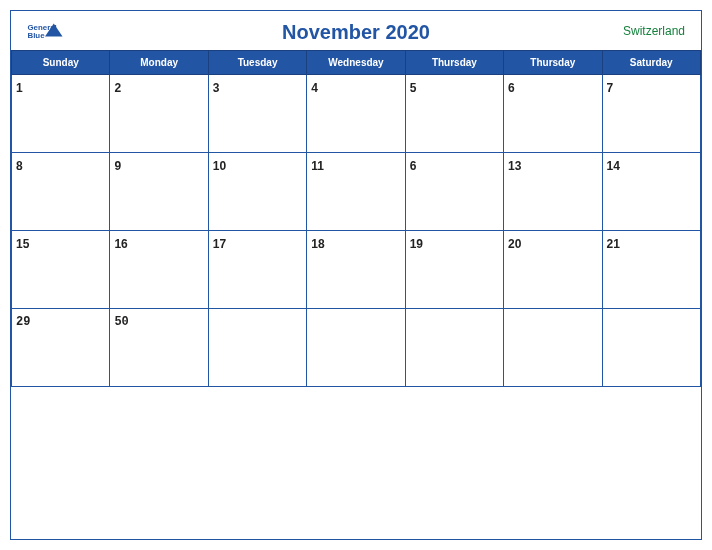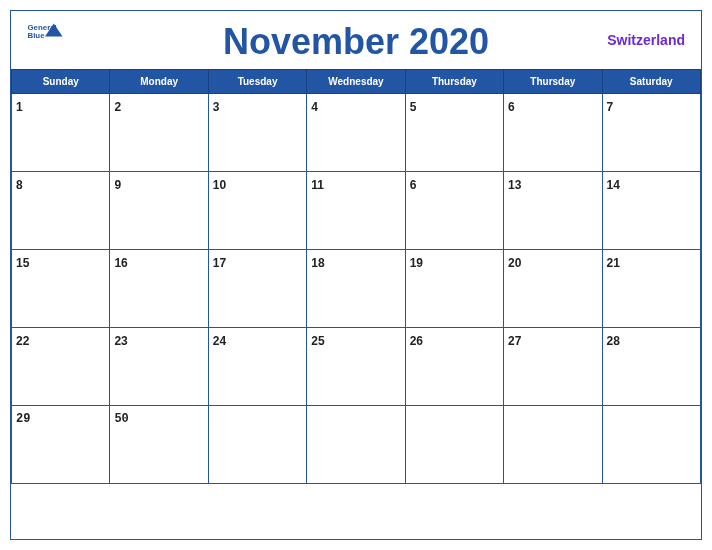--- a/index.html
+++ b/index.html
@@ -35,26 +35,25 @@
     }
     .logo-icon {
       width: 36px;
       height: 28px;
     }
     .country-label {
       position: absolute;
       right: 16px;
       top: 50%;
       transform: translateY(-50%);
-      font-size: 14px;
-      color: #6d28d9;
-      font-weight: bold;
+      font-size: 12px;
+      color: #15803d;
     }
     .month-title {
-      font-size: 36px;
+      font-size: 20px;
       font-weight: bold;
       color: #2255a4;
       text-align: center;
     }
     .calendar-grid {
       width: 100%;
       border-collapse: collapse;
       table-layout: fixed;
     }
     .calendar-grid th {
@@ -136,29 +135,20 @@
         <tr>
           <td><span class="day-number">15</span></td>
           <td><span class="day-number">16</span></td>
           <td><span class="day-number">17</span></td>
           <td><span class="day-number">18</span></td>
           <td><span class="day-number">19</span></td>
           <td><span class="day-number">20</span></td>
           <td><span class="day-number">21</span></td>
         </tr>
         <tr>
-          <td><span class="day-number">22</span></td>
-          <td><span class="day-number">23</span></td>
-          <td><span class="day-number">24</span></td>
-          <td><span class="day-number">25</span></td>
-          <td><span class="day-number">26</span></td>
-          <td><span class="day-number">27</span></td>
-          <td><span class="day-number">28</span></td>
-        </tr>
-        <tr>
           <td><span class="day-number">29</span></td>
           <td><span class="day-number">50</span></td>
           <td class="empty-cell"></td>
           <td class="empty-cell"></td>
           <td class="empty-cell"></td>
           <td class="empty-cell"></td>
           <td class="empty-cell"></td>
         </tr>
       </tbody>
   </table>

